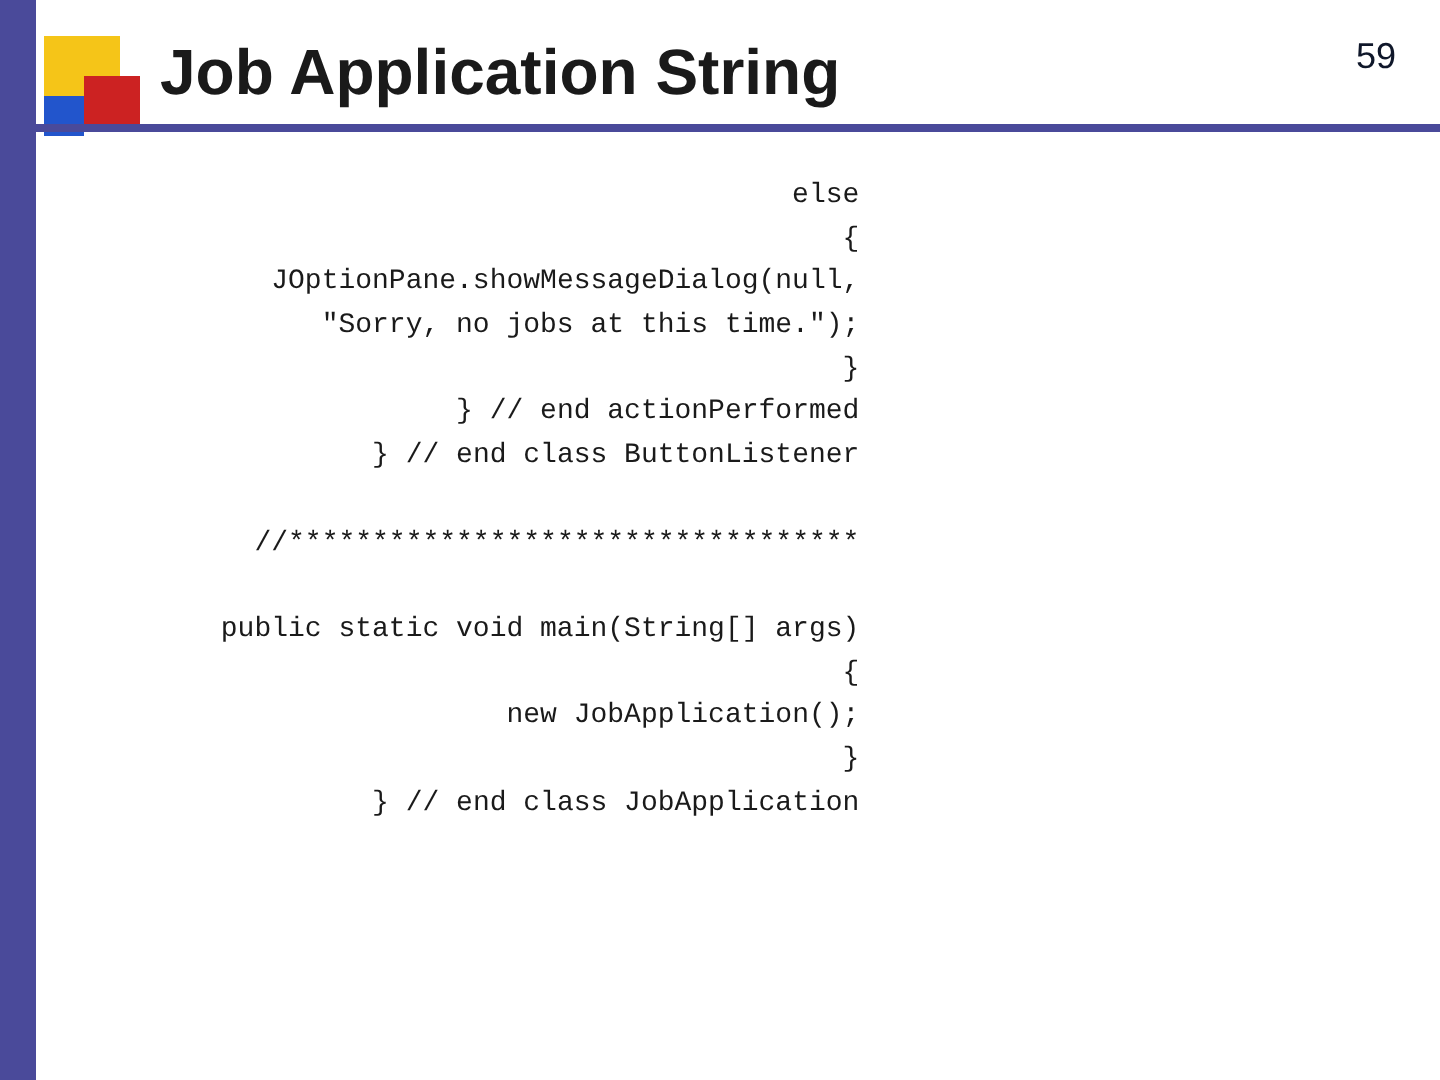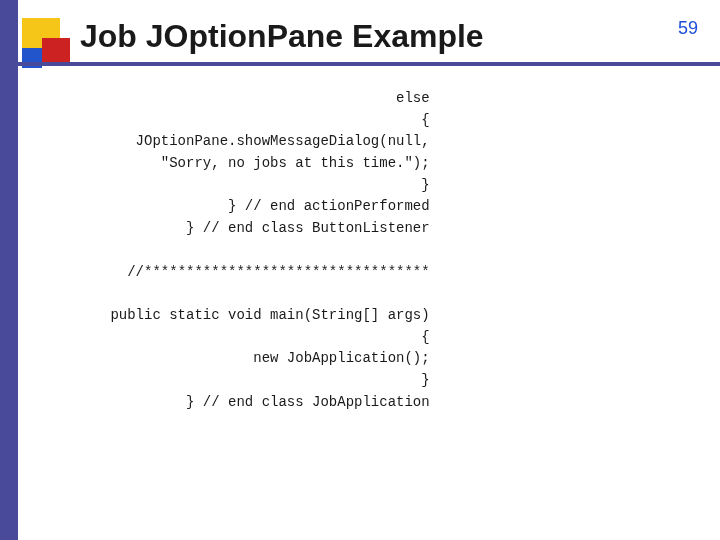--- a/index.html
+++ b/index.html
@@ -82,21 +82,21 @@
       font-weight: bold;
       color: #1a1a1a;
       font-family: Arial, sans-serif;
     }
 
     .slide-number {
       position: absolute;
       top: 18px;
       right: 22px;
       font-size: 18px;
-      color: #1d4ed8;
+      color: #0f172a;
       font-family: Arial, sans-serif;
       text-align: center;
     }
 
     .code-block {
       position: absolute;
       top: 88px;
       left: 60px;
       font-family: 'Courier New', Courier, monospace;
       font-size: 14px;
@@ -112,21 +112,21 @@
 <div class="slide">
 
   <div class="left-bar"></div>
 
   <div class="yellow-square"></div>
   <div class="red-square"></div>
   <div class="blue-square"></div>
 
   <div class="h-line"></div>
 
-  <div class="title">Job JOptionPane Example</div>
+  <div class="title">Job Application String</div>
 
   <div class="slide-number">59</div>
 
   <div class="code-block" id="code-container">    else
     {
         JOptionPane.showMessageDialog(null,
             "Sorry, no jobs at this time.");
     }
   } // end actionPerformed
 } // end class ButtonListener

